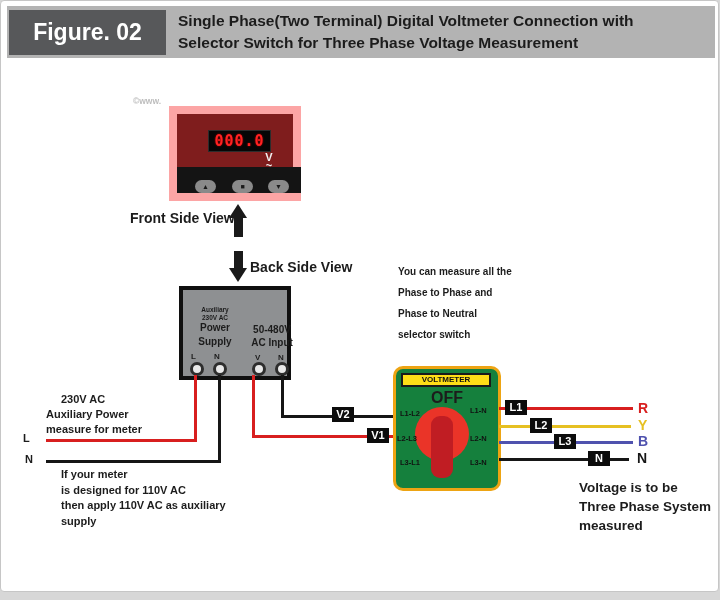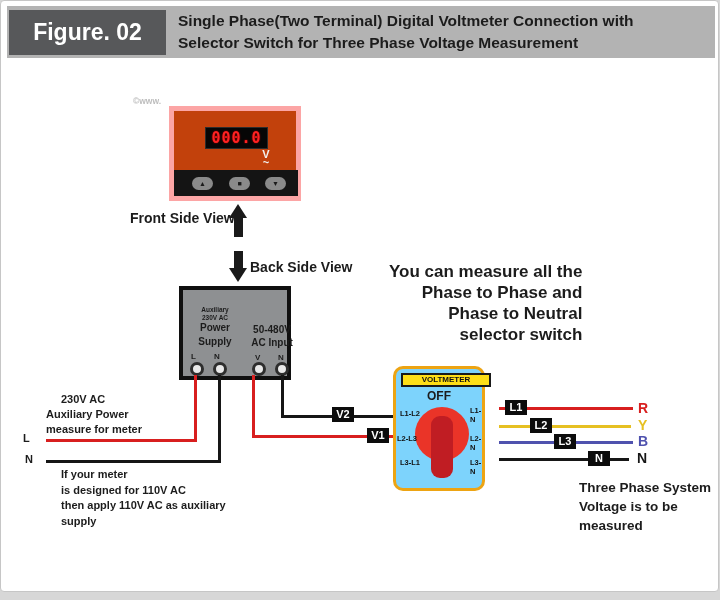--- a/index.html
+++ b/index.html
@@ -31,21 +31,21 @@
   <div class="abs" style="left:6px; top:5px; width:708px; height:52px; background:#b3b3b3;"></div>
   <div class="abs" style="left:8px; top:9px; width:157px; height:45px; background:#57585a; color:#fff;
               font-weight:bold; font-size:23px; text-align:center; line-height:45px;">
     <span>Figure. 02</span>
   </div>
   <div class="abs bnote" style="left:177px; top:11px; font-size:15.5px; white-space:nowrap;">Single Phase(Two Terminal) Digital Voltmeter Connection with</div>
   <div class="abs bnote" style="left:177px; top:33px; font-size:15.5px; white-space:nowrap;">Selector Switch for Three Phase Voltage Measurement</div>
 
   <div class="abs" style="left:132px; top:95px; font-size:8.5px; color:#bdbdbd; font-weight:bold;">©www.</div>
 
-  <div class="abs" style="left:168px; top:105px; width:132px; height:95px; background:#c2410c; border:5px solid #fca5a5;">
+  <div class="abs" style="left:168px; top:105px; width:132px; height:95px; background:#7f1d1d; border:8px solid #fca5a5;">
     <div class="abs" style="left:0; bottom:0; width:124px; height:26px; background:#141414;"></div>
     <div class="abs" style="left:31px; top:16px; width:63px; height:22px; background:#060606; border:1px solid #2c2c2c;
                 color:#ff2222; font-family:'DejaVu Sans Mono',monospace; font-weight:bold; font-size:15px;
                 text-align:center; line-height:20px; letter-spacing:1px; text-shadow:0 0 2px #a00;">
       <span>000.0</span>
     </div>
     <div class="abs" style="left:82px; top:38px; width:20px; text-align:center; color:#f2f2f2; font-weight:bold;">
       <div style="font-size:11px; line-height:10px;">V</div>
       <div style="font-size:11px; line-height:6px;">~</div>
     </div>
@@ -99,27 +99,27 @@
   <div class="abs bnote" style="left:22px; top:431px; font-size:11px;">L</div>
   <div class="abs bnote" style="left:24px; top:452px; font-size:11px;">N</div>
 
   <div class="wire" style="left: 251px; top: 374px; width: 3px; height: 62px; background: rgb(216, 31, 31);"></div>
   <div class="wire" style="left: 251px; top: 434px; width: 141px; height: 3px; background: rgb(216, 31, 31);"></div>
   <div class="wire" style="left: 280px; top: 374px; width: 3px; height: 42px; background: rgb(22, 22, 22);"></div>
   <div class="wire" style="left: 280px; top: 414px; width: 112px; height: 3px; background: rgb(22, 22, 22);"></div>
   <div class="tag" style="left:331px; top:406px;">V2</div>
   <div class="tag" style="left:366px; top:427px;">V1</div>
 
-  <div class="abs" style="left:392px; top:365px; width:92px; height:125px; background:#7dd3fc;
+  <div class="abs" style="left:392px; top:365px; width:108px; height:125px; background:#15803d;
               border:3px solid #eda413; border-radius:10px;">
     <div class="abs" style="left:5px; top:4px; width:90px; height:14px; background:#fede17; border:2px solid #1a1a1a;
                 text-align:center; font-size:8px; font-weight:bold; line-height:10px; color:#111;">
       <span>VOLTMETER</span>
     </div>
-    <div class="abs bnote" style="left:0; top:20px; width:100%; text-align:center; font-size:12px;">OFF</div>
+    <div class="abs bnote" style="left:0; top:20px; width:100%; text-align:center; font-size:16px;">OFF</div>
     <div class="abs" style="left:19px; top:38px; width:54px; height:54px; background:#ea3428; border-radius:50%;"></div>
     <div class="abs" style="left:35px; top:47px; width:22px; height:62px; background:#c01d23; border-radius:9px;"></div>
     <div class="pos-label" style="left:4px;  top:40px;">L1-L2</div>
     <div class="pos-label" style="left:1px;  top:65px;">L2-L3</div>
     <div class="pos-label" style="left:4px;  top:89px;">L3-L1</div>
     <div class="pos-label" style="left:74px; top:37px;">L1-N</div>
     <div class="pos-label" style="left:74px; top:65px;">L2-N</div>
     <div class="pos-label" style="left:74px; top:89px;">L3-N</div>
   </div>
 
@@ -144,26 +144,26 @@
     <div>measure for meter</div>
   </div>
 
   <div class="abs lines bnote" style="left:45px; top:466px; font-size:11px; line-height:15.5px;margin-left:15px;">
     <div>If your meter</div>
     <div>is designed for 110V AC</div>
     <div>then apply 110V AC as auxiliary</div>
     <div>supply</div>
   </div>
 
-  <div class="abs lines bnote" style="left:388px; top:260px; font-size:17px; line-height:21px;text-align:right;">
+  <div class="abs lines bnote" style="left:397px; top:260px; font-size:10px; line-height:21px;">
     <div>You can measure all the</div>
     <div>Phase to Phase and</div>
     <div>Phase to Neutral</div>
     <div>selector switch</div>
   </div>
 
   <div class="abs lines bnote" style="left:578px; top:477px; font-size:13.5px; line-height:19px;">
+    <div>Voltage is to be</div>
     <div>Three Phase System</div>
-    <div>Voltage is to be</div>
     <div>measured</div>
   </div>
 
 </div>
 
 </body></html>

